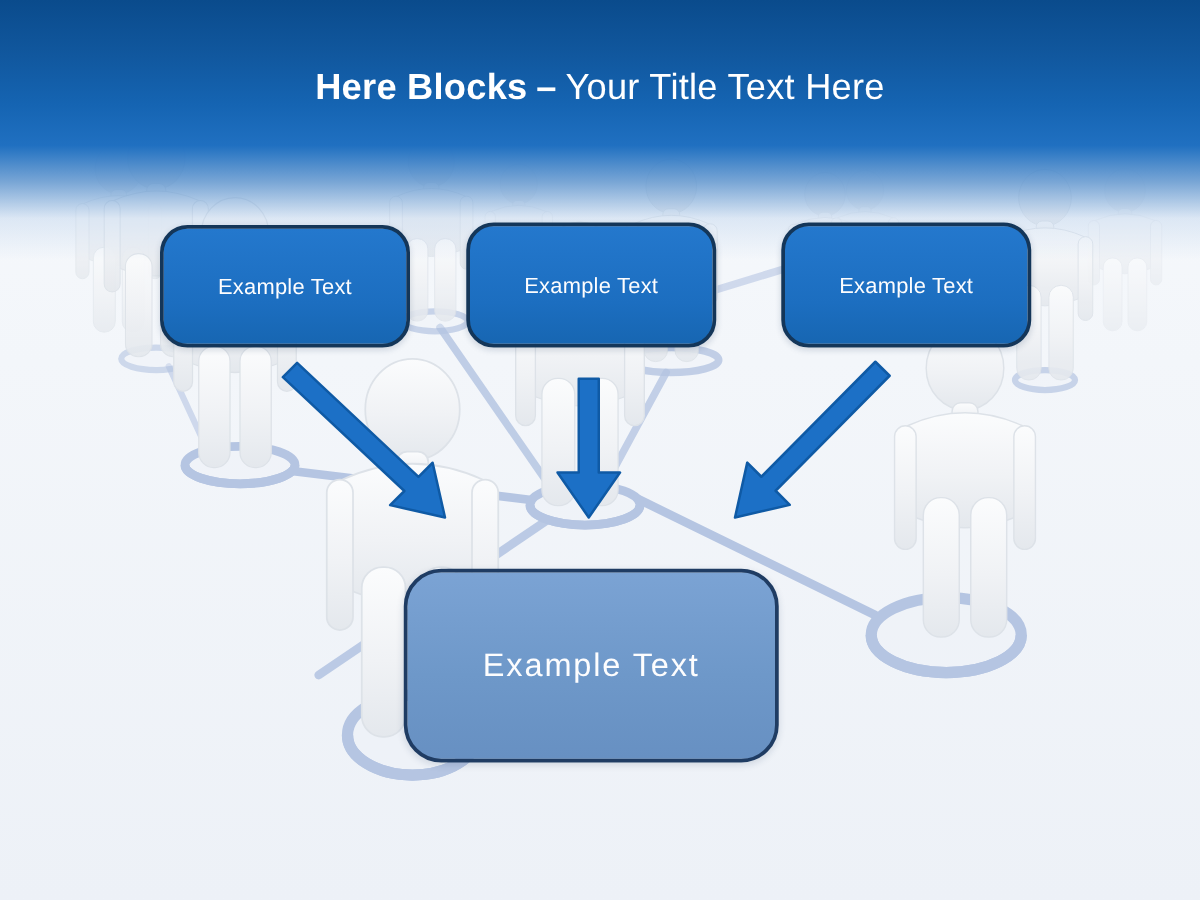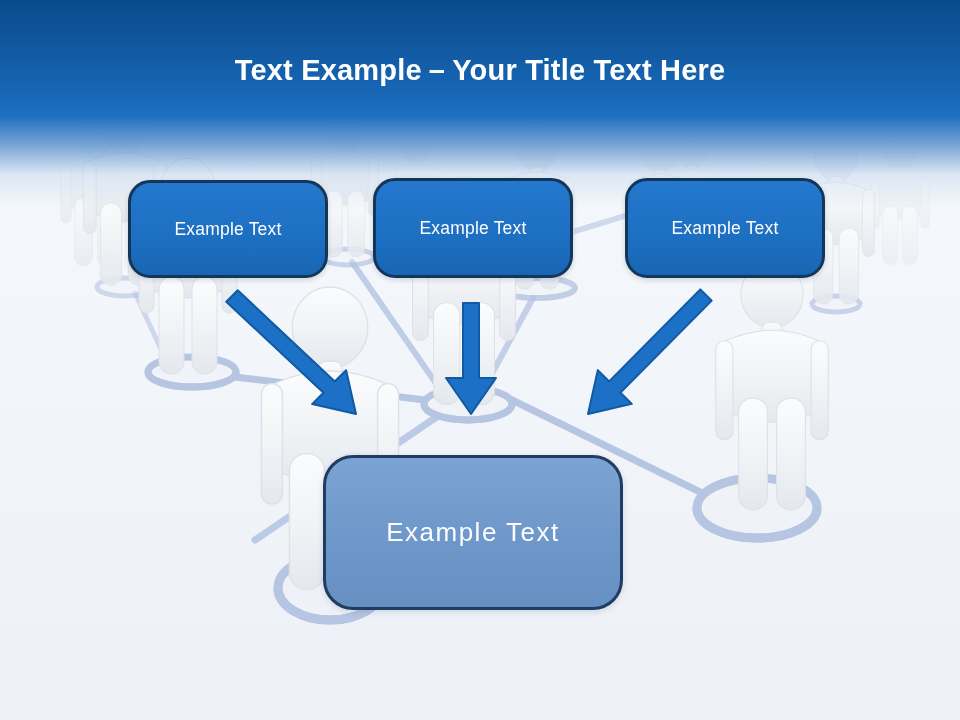--- a/index.html
+++ b/index.html
@@ -21,21 +21,21 @@
       rgba(190,211,236,0.45) 84%,
       rgba(243,247,251,0) 100%);
   }
   #title{
     position:absolute;left:0;top:50px;width:960px;
     text-align:center;color:#ffffff;font-size:29px;line-height:40px;
     letter-spacing:0.2px;white-space:nowrap;
   }
   #title .em{font-weight:700;}
   #title .sep{font-weight:700;padding:0 7px;}
-  #title .rest{font-weight:700;}
+  #title .rest{font-weight:400;}
   
   .tblock{
     position:absolute;width:200px;height:98px;box-sizing:border-box;
     border:3.5px solid #143659;border-radius:22px;
     background:linear-gradient(180deg,#2478cd 0%,#1c6ec0 65%,#1766b2 100%);
     display:flex;align-items:center;justify-content:center;
     color:#fdfdfe;font-size:17.5px;letter-spacing:0.2px;
     box-shadow:0 2px 5px rgba(25,55,95,0.18);
   }
   #tblock-1{left:128px;top:180px;}
@@ -117,21 +117,21 @@
       <path d="M 148 372 A 44 15 0 0 0 236 372" stroke-width="7"></path>
       <path d="M 424 404 A 44 16 0 0 0 512 404" stroke-width="7"></path>
       <path d="M 697 508 A 60 30 0 0 0 817 508" stroke-width="9"></path>
       <path d="M 278 588 A 52 32 0 0 0 382 588" stroke-width="9"></path>
     </g>
   </svg>
 
   <div id="header"></div>
 
   <div id="title">
-    <span class="em">Text Example</span><span class="sep">–</span><span class="rest">Your Title Text Here</span>
+    <span class="em">Here Blocks</span><span class="sep">–</span><span class="rest">Your Title Text Here</span>
   </div>
 
   <div class="tblock" id="tblock-1">
     <span>Example Text</span>
   </div>
   <div class="tblock" id="tblock-2">
     <span>Example Text</span>
   </div>
   <div class="tblock" id="tblock-3">
     <span>Example Text</span>

